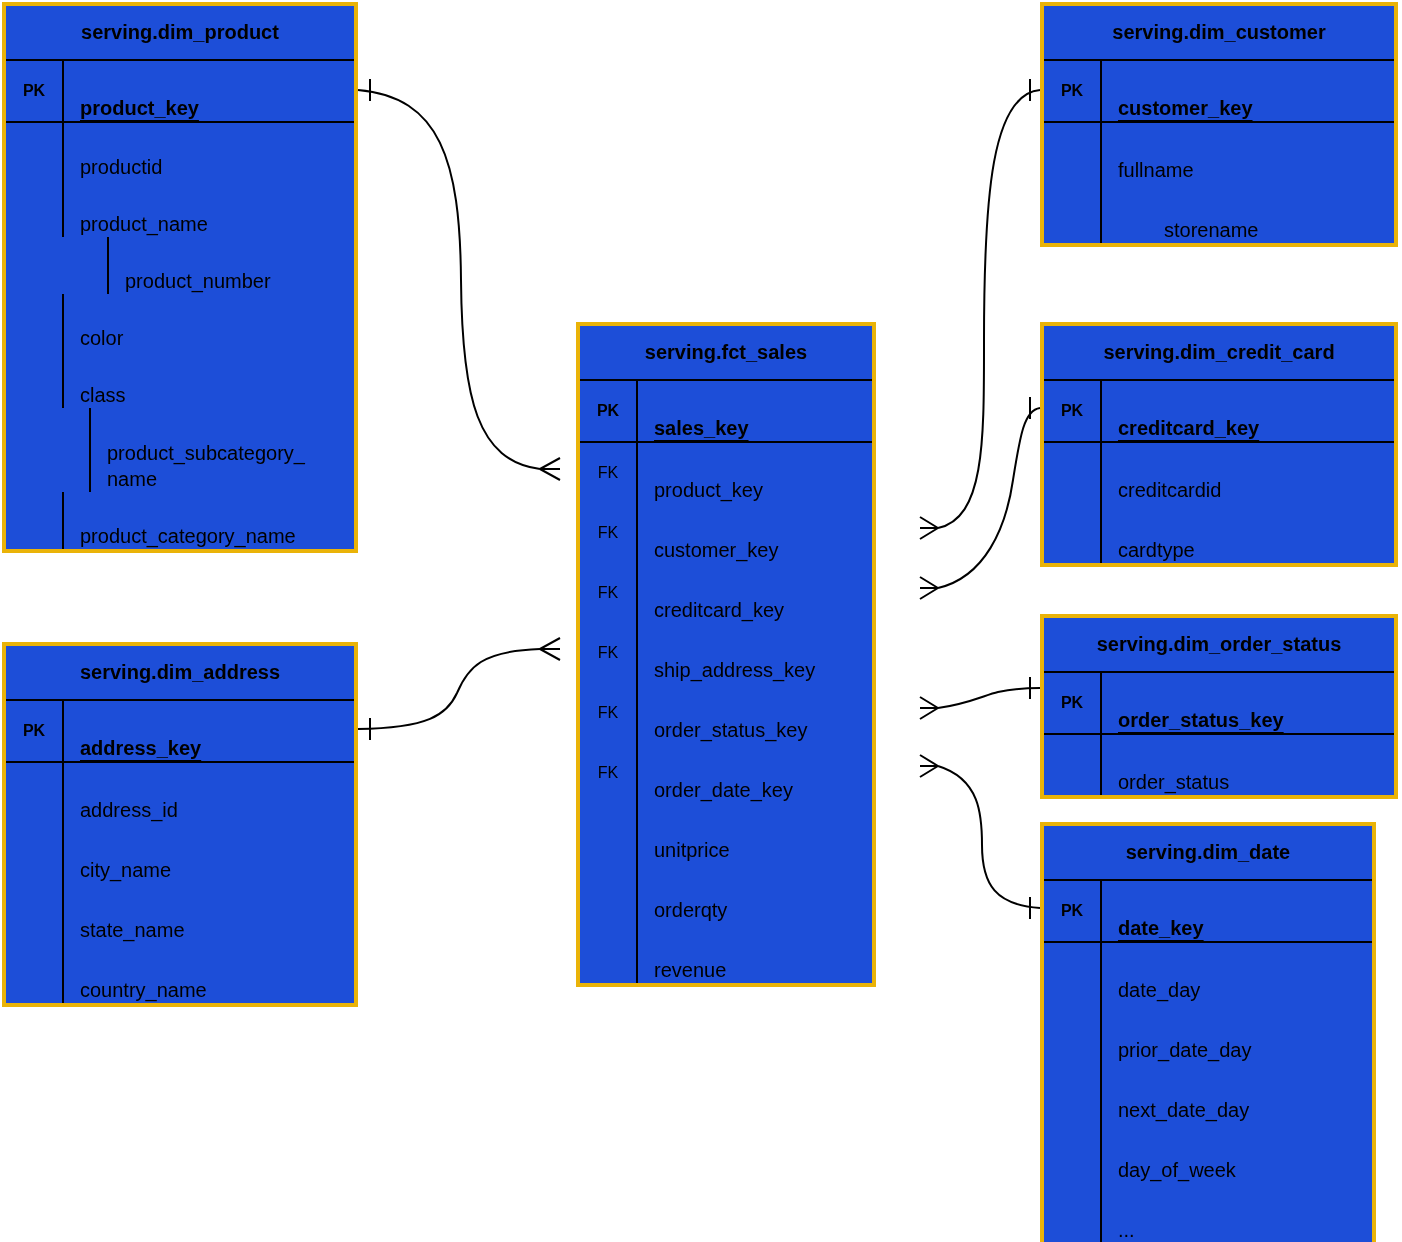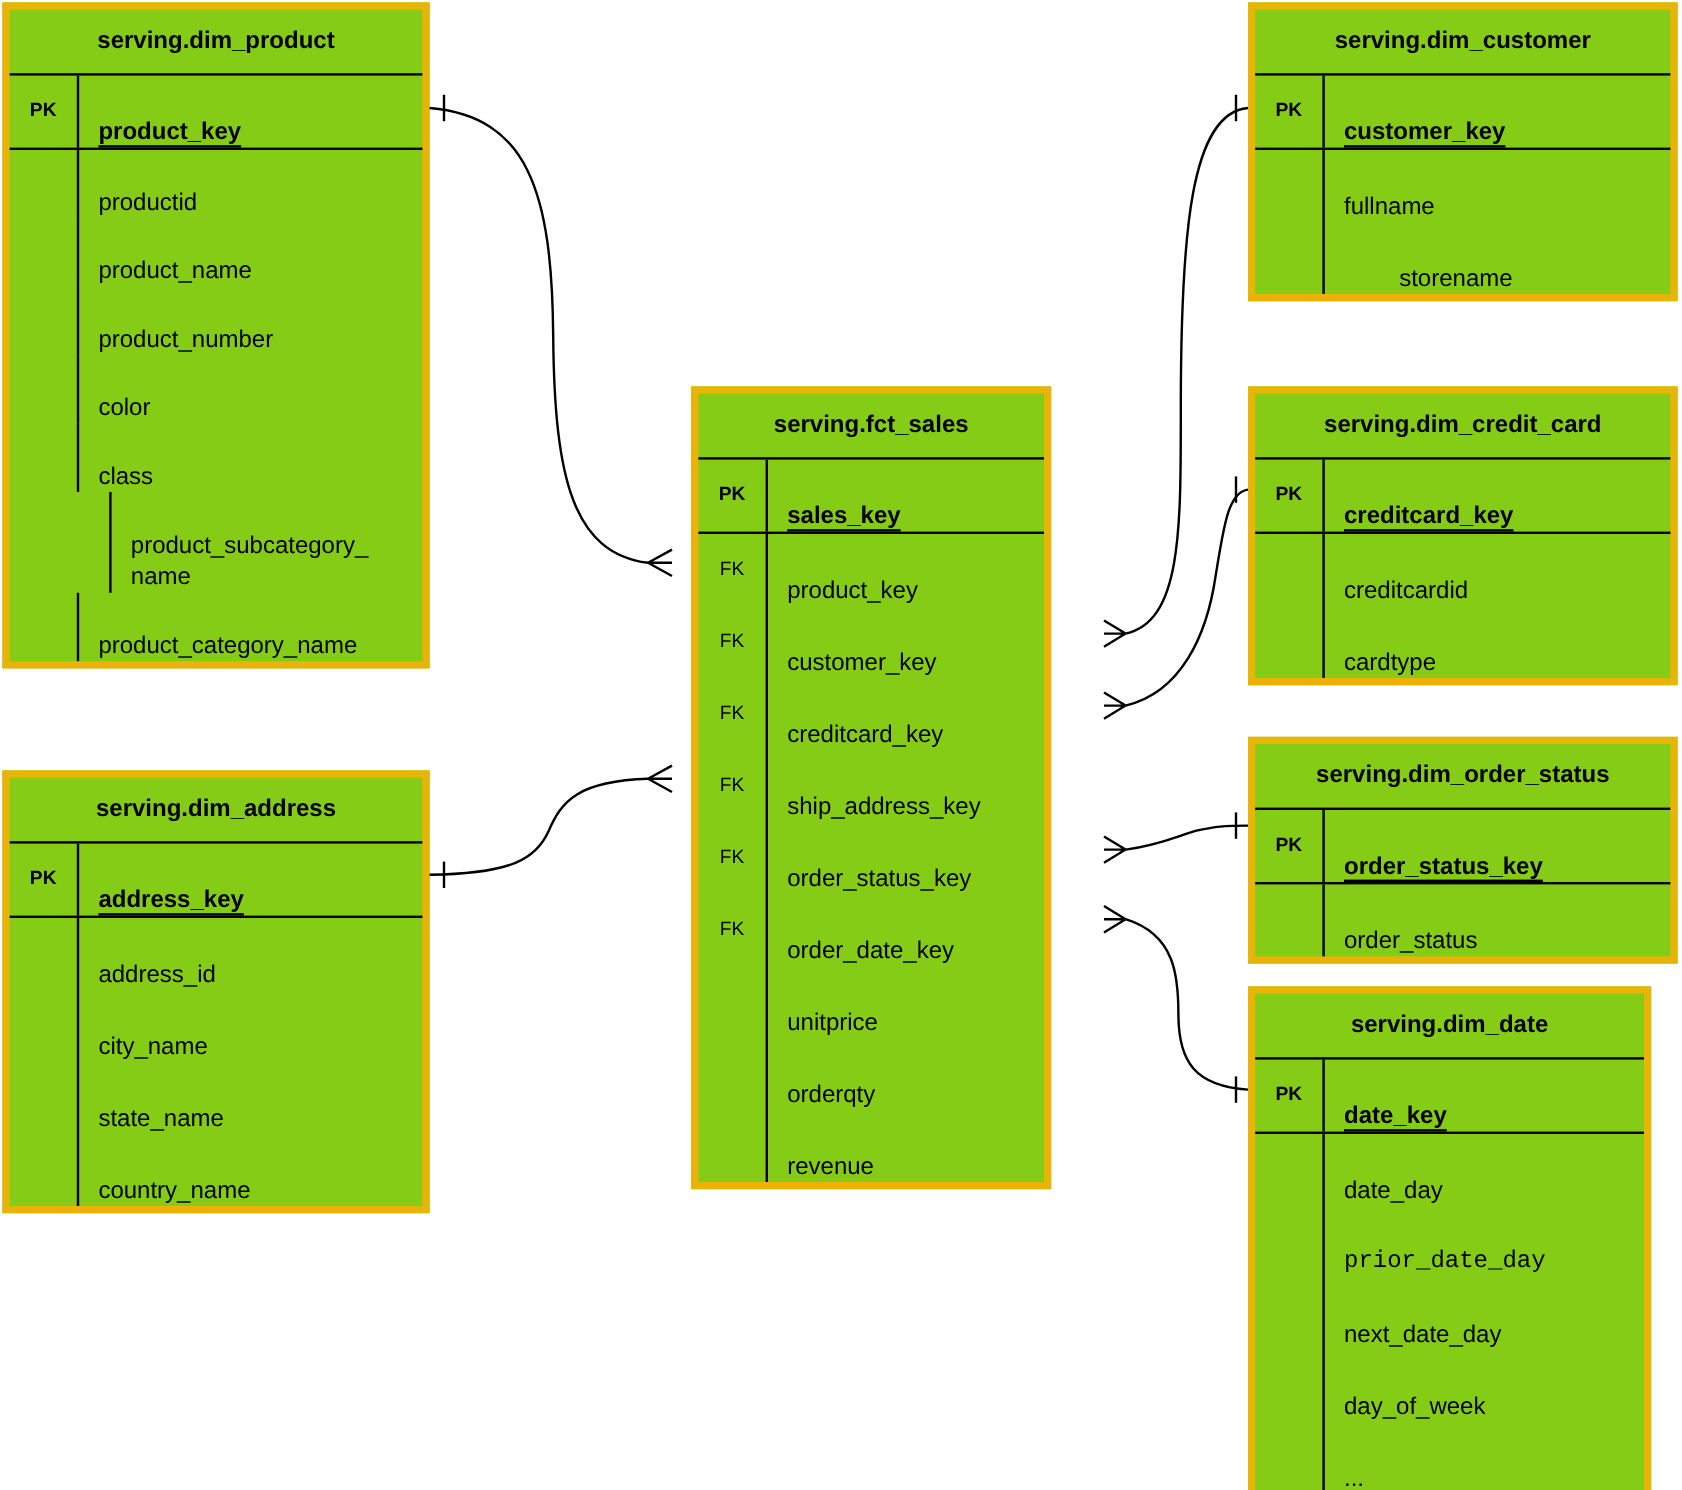--- a/index.html
+++ b/index.html
@@ -7,22 +7,22 @@
     width: 1402px; height: 1242px;
     background: #ffffff;
     font-family: "Liberation Sans", sans-serif;
     color: #000000;
     overflow: hidden;
   }
   .canvas { position: absolute; left: 0; top: 0; width: 1402px; height: 1242px; }
 
   .etable {
     position: absolute;
-    background: #84cc16;
-    border: 6px solid #eab308;
+    background: #1d4ed8;
+    border: 4px solid #eab308;
   }
   .t-title {
     display: flex; align-items: center; justify-content: center;
     font-weight: 700; font-size: 20px;
     border-bottom: 2px solid #000000;
   }
   .t-row { display: flex; align-items: stretch; }
   .t-pkrow { border-bottom: 2px solid #000000; }
   .t-keycol {
     flex: 0 0 58px; width: 58px;
@@ -95,21 +95,21 @@
         <div class="t-fieldcol">
           <span class="txt">productid</span>
         </div>
       </div>
       <div class="t-row" style="height: 57px;">
         <div class="t-keycol"></div>
         <div class="t-fieldcol">
           <span class="txt">product_name</span>
         </div>
       </div>
-      <div class="t-row" style="height: 57px;">
+      <div class="t-row" style="height: 57px; padding-left: 45px;">
         <div class="t-keycol"></div>
         <div class="t-fieldcol">
           <span class="txt">product_number</span>
         </div>
       </div>
       <div class="t-row" style="height: 57px;">
         <div class="t-keycol"></div>
         <div class="t-fieldcol">
           <span class="txt">color</span>
         </div>
@@ -261,21 +261,21 @@
         <div class="t-fieldcol t-pkfield">
           <span class="txt">date_key</span>
         </div>
       </div>
       <div class="t-row" style="height: 60px;">
         <div class="t-keycol"></div>
         <div class="t-fieldcol">
           <span class="txt">date_day</span>
         </div>
       </div>
-      <div class="t-row" style="height: 60px; font-family: Liberation Mono, monospace;">
+      <div class="t-row" style="height: 60px;">
         <div class="t-keycol"></div>
         <div class="t-fieldcol">
           <span class="txt">prior_date_day</span>
         </div>
       </div>
       <div class="t-row" style="height: 60px;">
         <div class="t-keycol"></div>
         <div class="t-fieldcol">
           <span class="txt">next_date_day</span>
         </div>

